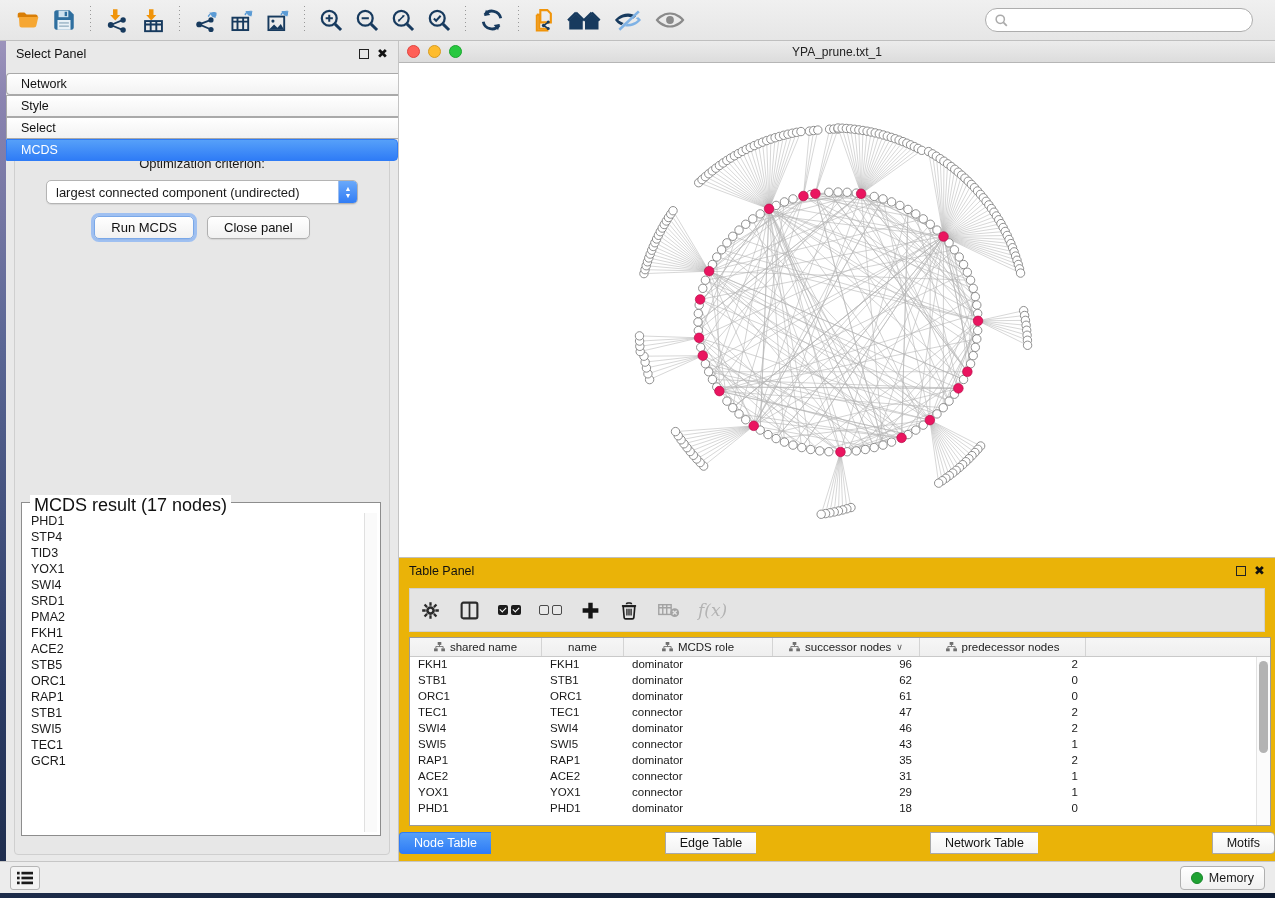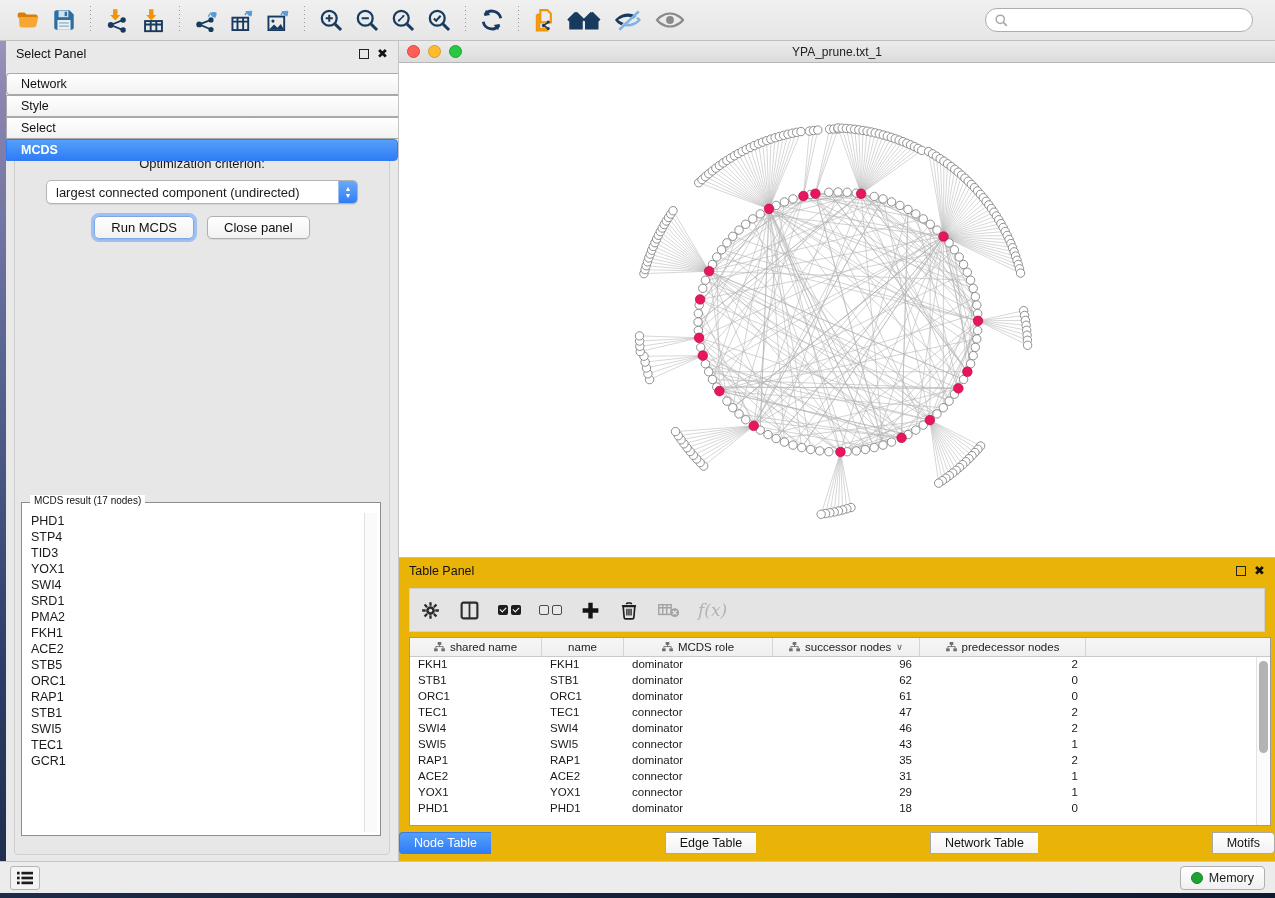--- a/index.html
+++ b/index.html
@@ -31,40 +31,40 @@
   .panel-head { height:26px; display:flex; align-items:center; padding:0 10px; font-size:12.5px; color:#111; }
   .panel-head .ph-title { flex:1; }
   .ph-icons { display:flex; align-items:center; gap:8px; }
   .float-ic { width:10px; height:10px; border:1.6px solid #222; display:inline-block; }
   .close-ic { font-weight:bold; font-size:13px; color:#111; line-height:10px; }
 
   .ctab-bar { display:flex; justify-content:center; margin:6px 0 0; position:relative; z-index:2;flex-direction:column; }
   .ctab { border:1px solid #a9a9a9; border-right:none; background:linear-gradient(#ffffff,#f2f2f2);
     padding:3px 14px; font-size:12.5px; color:#111; }
   .ctab:first-child { border-radius:4px 0 0 4px; }
-  .ctab:last-child { border-right:1px solid #a9a9a9; border-radius:0 4px 4px 0;font-weight:bold; }
+  .ctab:last-child { border-right:1px solid #a9a9a9; border-radius:0 4px 4px 0; }
   .ctab.active { background:linear-gradient(#56a0f9,#2f7cf6); color:#fff; border-color:#2f7cf6; }
 
   .ctab-content { position:absolute; left:8px; right:8px; top:86px; bottom:6px;
     background:#e7e7e7; border:1px solid #cfcfcf; border-radius:4px; }
   .opt-label { text-align:center; margin-top:28px; font-size:13px; }
   .select-wrap { margin:9px auto 0; width:312px; height:24px; background:#fff; border:1px solid #b4b4b4; border-radius:5px;
     display:flex; align-items:center; overflow:hidden; box-shadow:0 1px 1px rgba(0,0,0,.08); }
   .select-wrap .sel-text { flex:1; padding:0 9px; font-size:13px; white-space:nowrap; }
   .sel-stepper { width:19px; height:24px; background:linear-gradient(#6cabfa,#2f7bf5); border-left:1px solid #9bbdf0;
     display:flex; flex-direction:column; align-items:center; justify-content:center; gap:1px; }
   .sel-stepper span { color:#fff; font-size:7px; line-height:6px; }
   .btn-row { display:flex; justify-content:center; gap:13px; margin-top:12px; }
   .mac-btn { background:linear-gradient(#ffffff,#f1f1f1); border:1px solid #b0b0b0; border-radius:5px;
     padding:3px 16px; font-size:13px; color:#111; box-shadow:0 1px 1px rgba(0,0,0,.08); }
   .mac-btn.focused { outline:3px solid rgba(100,160,250,.55); outline-offset:0; border-color:#7aa8e8; }
 
   .mcds-box { position:absolute; left:6px; right:8px; top:374px; bottom:18px;
     background:#fff; border:1px solid #8d8d8d; }
-  .mcds-legend { position:absolute; top:-8px; left:8px; background:#fff; padding:0 4px; font-size:10px; color:#111; }
+  .mcds-legend { position:absolute; top:-8px; left:8px; background:#fff; padding:0 4px; font-size:18px; color:#111; }
   .mcds-list { position:absolute; inset:10px 3px 3px 3px; overflow:hidden; font-size:12.5px; line-height:16px; padding-left:6px; }
   .mcds-scroll { position:absolute; top:10px; bottom:3px; right:3px; width:13px; background:#fafafa; border-left:1px solid #e0e0e0; }
 
   
   .net-frame { height:517px; flex:0 0 auto; display:flex; flex-direction:column; border-bottom:1px solid #c0c0c0; }
   .net-title { height:22px; background:linear-gradient(#ececec,#dcdcdc); border-bottom:1px solid #b6b6b6;
     display:flex; align-items:center; padding:0 8px; position:relative; }
   .tl { width:13px; height:13px; border-radius:50%; margin-right:8px; flex:0 0 auto; }
   .tl.red { background:#ff5f57; border:1px solid #e0443e; }
   .tl.yellow { background:#febc2e; border:1px solid #d89c21; }

